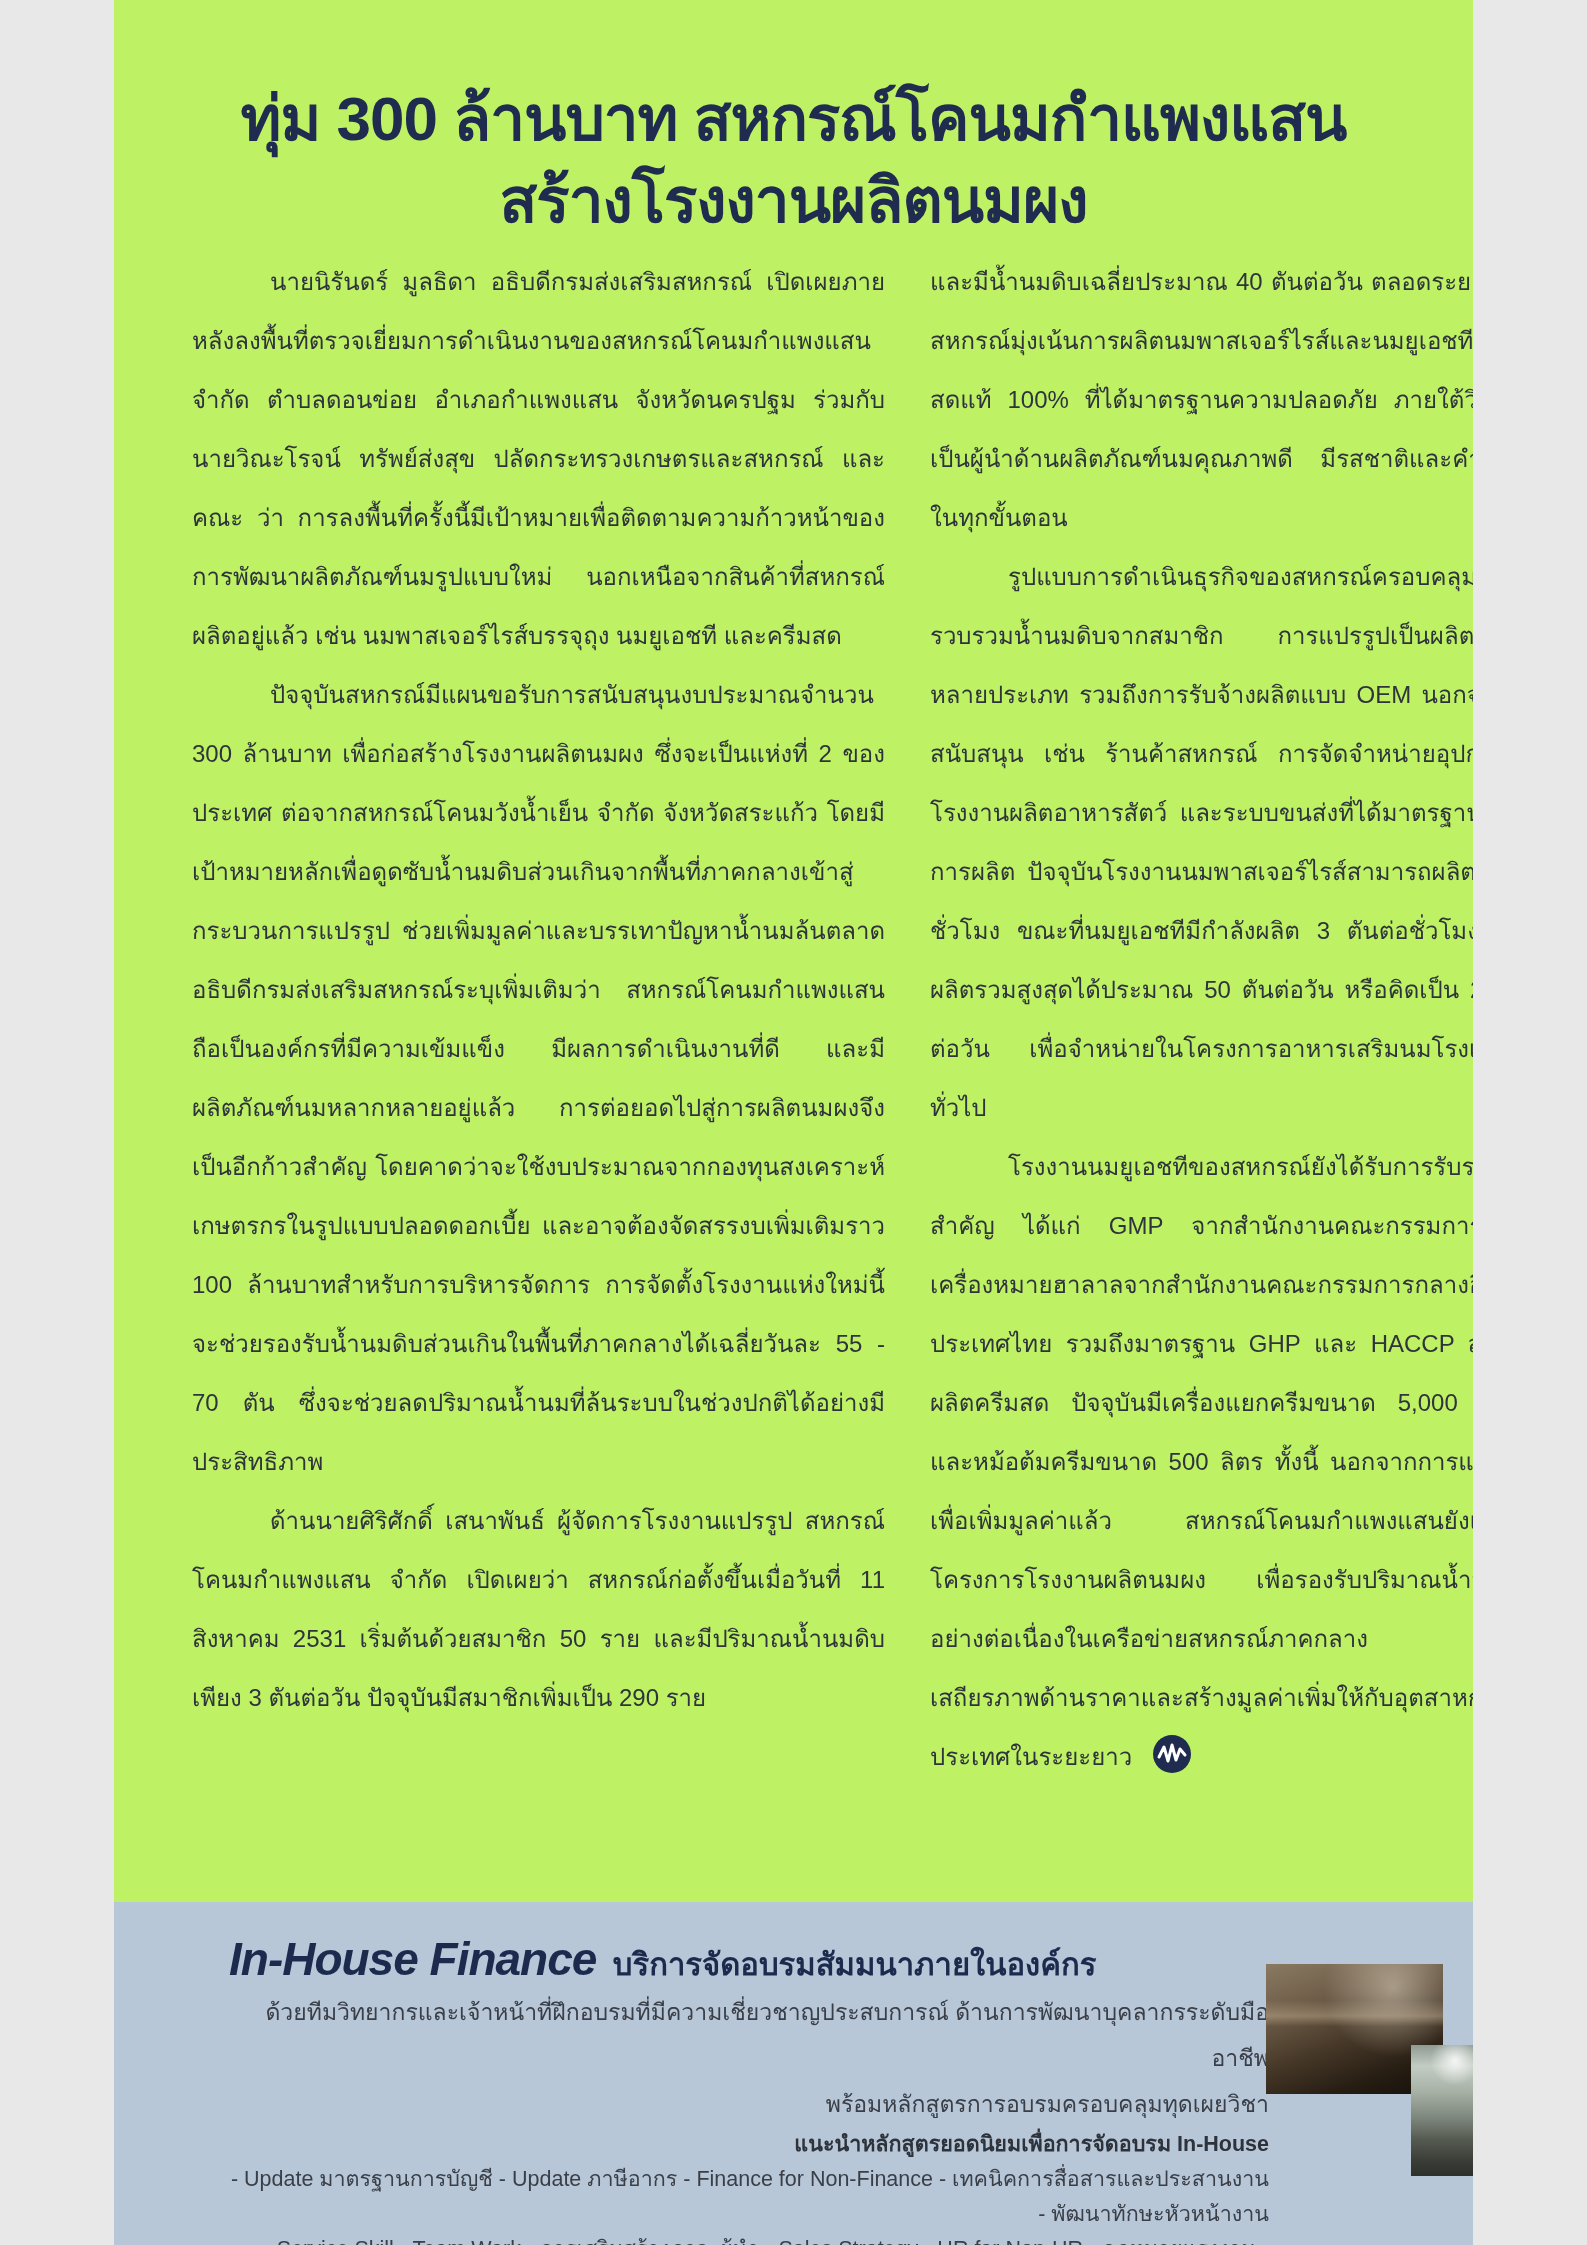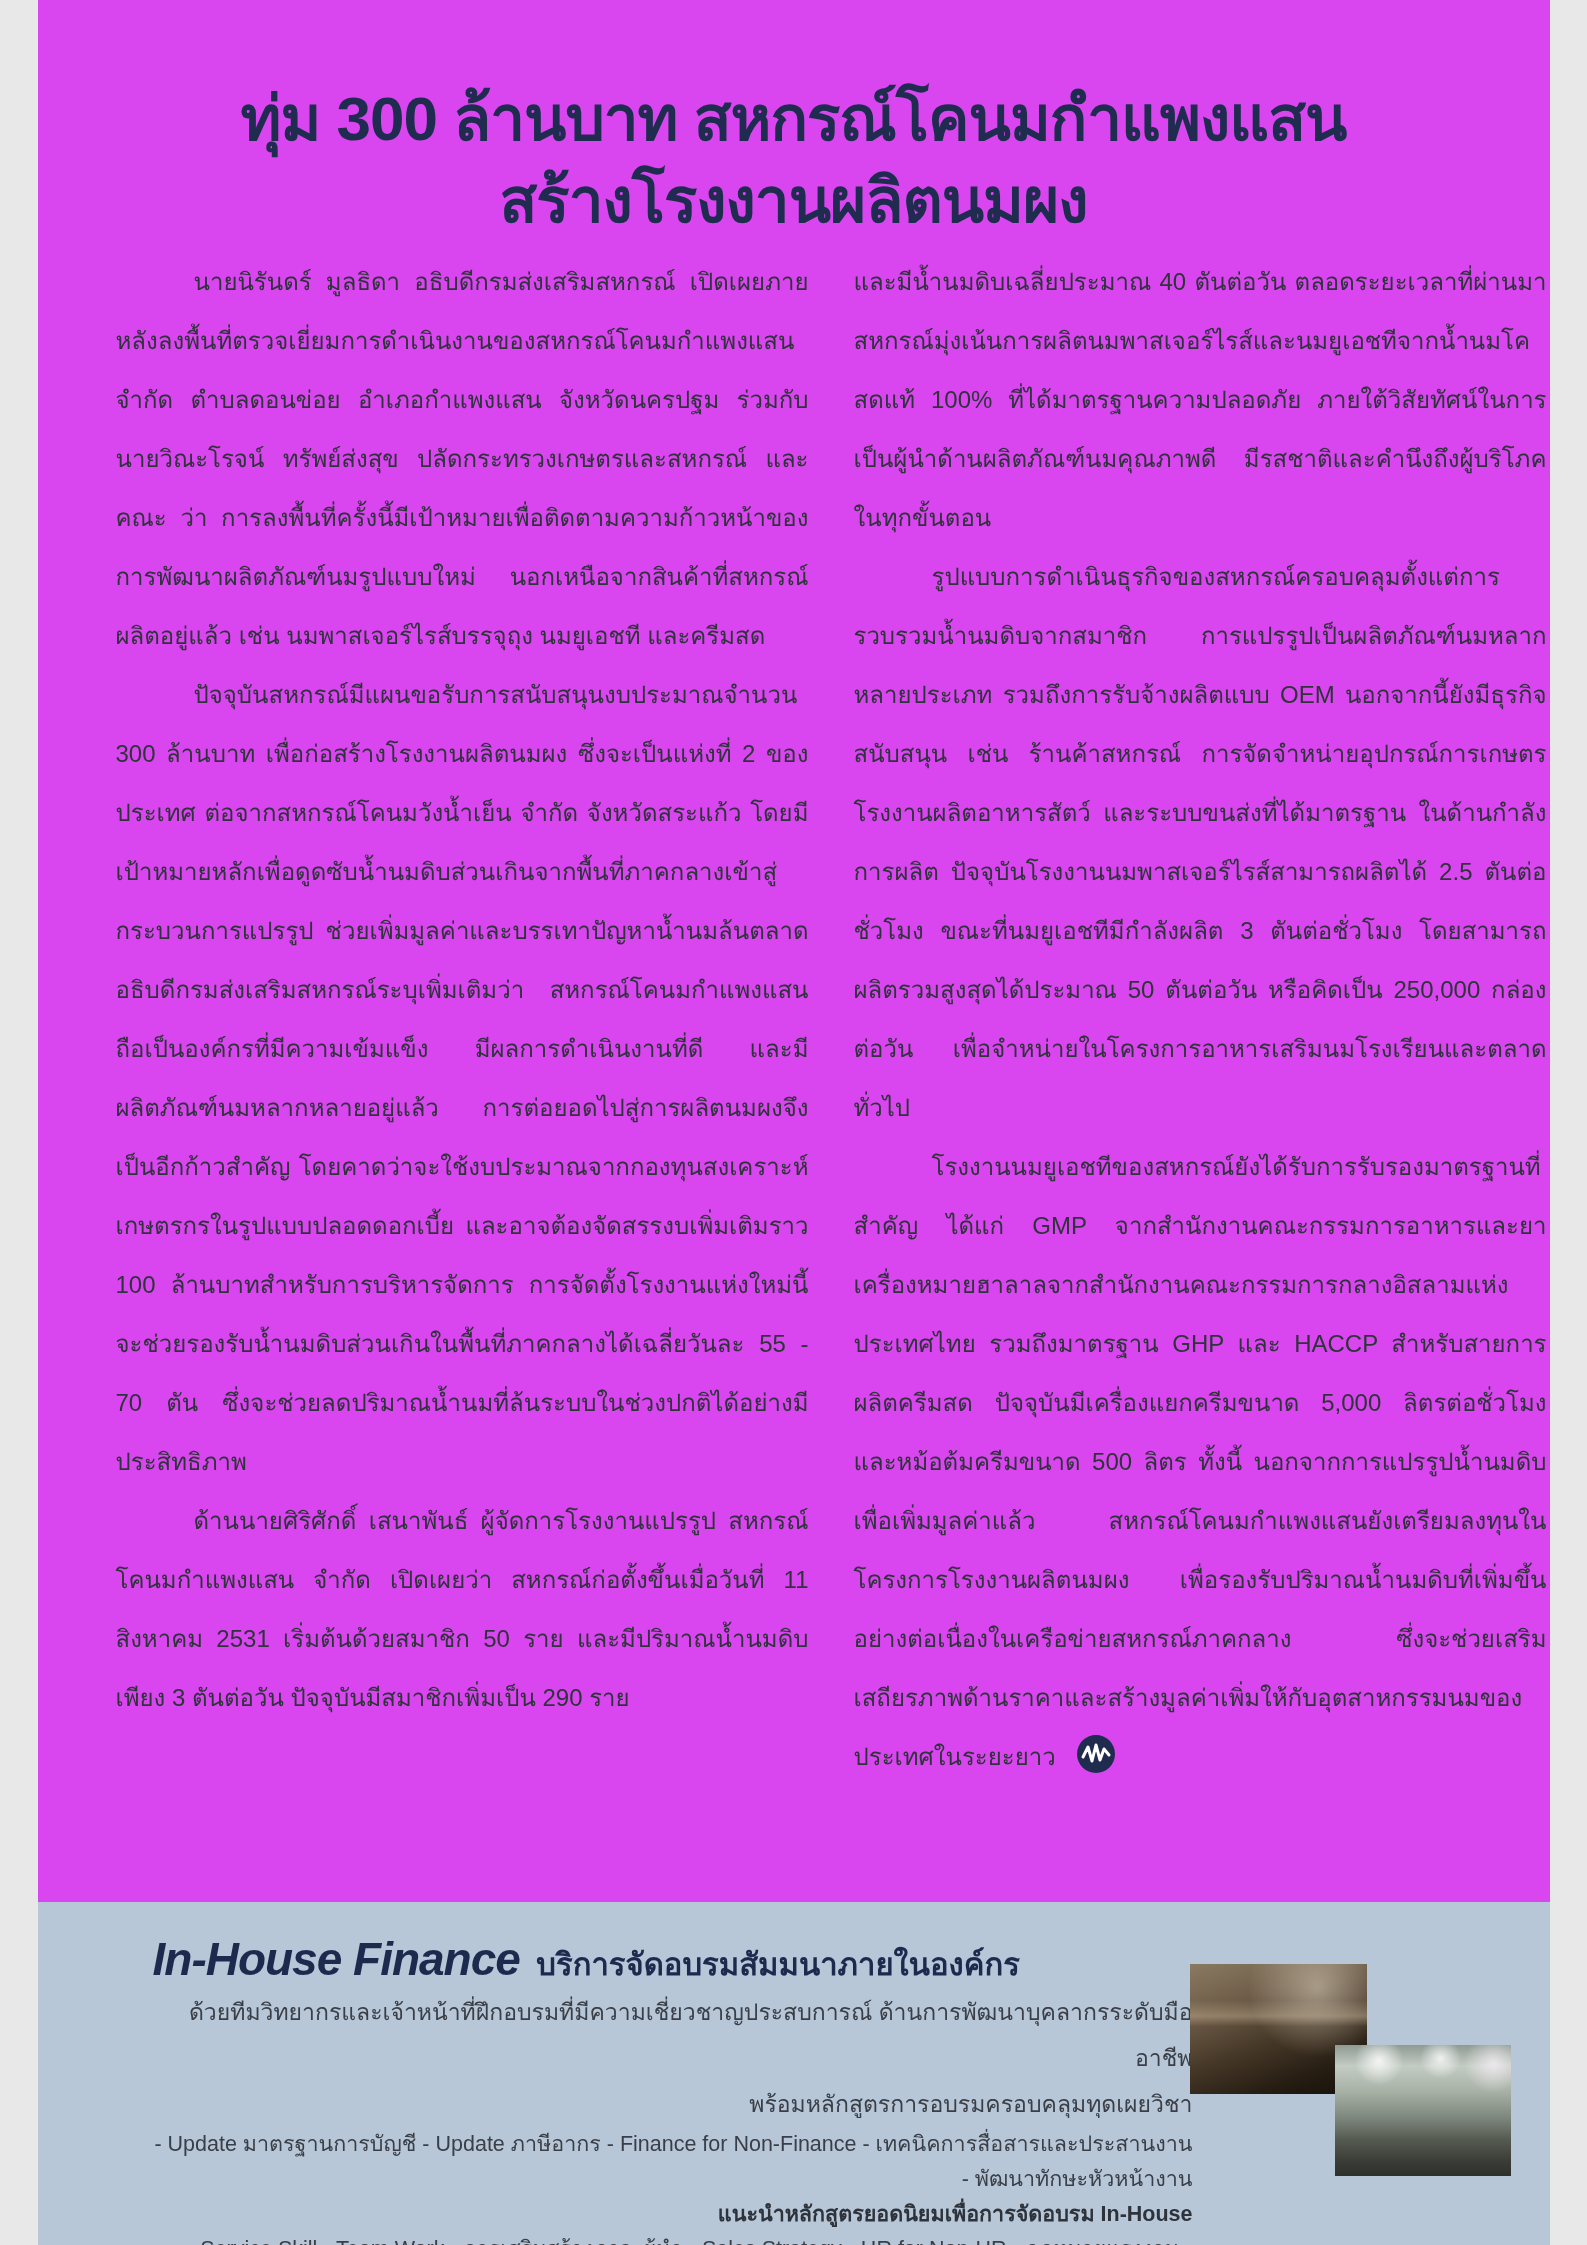--- a/index.html
+++ b/index.html
@@ -1,19 +1,19 @@
 <!DOCTYPE html>
 <html><head>
 <meta charset="utf-8">
 <style>
   html,body { margin:0; padding:0; }
   body { background:#e8e8e8; font-family:"Liberation Sans","DejaVu Sans",sans-serif; }
   .page {
-    position:relative; width:1512px; height:2245px;
-    background:#d946ef; overflow:hidden; margin:0 auto;
+    position:relative; width:1359px; height:2245px;
+    background:#bef264; overflow:hidden; margin:0 auto;
   }
   
   .headline {
     position:absolute; top:78px; left:0; width:100%;
     text-align:center; color:#1f2c4f; font-weight:700;
     font-size:62px; line-height:82px; letter-spacing:-1px;
   }
   
   .columns {
     position:absolute; top:252px; left:78px; width:1431px;
@@ -89,22 +89,22 @@
   </div>
 
   <div class="footer">
     <div class="footer-inner">
       <div>
         <span class="fh-en">In-House Finance</span>
         <span class="fh-th">บริการจัดอบรมสัมมนาภายในองค์กร</span>
       </div>
       <div class="f-line intro">ด้วยทีมวิทยากรและเจ้าหน้าที่ฝึกอบรมที่มีความเชี่ยวชาญประสบการณ์ ด้านการพัฒนาบุคลากรระดับมืออาชีพ</div>
       <div class="f-line intro">พร้อมหลักสูตรการอบรมครอบคลุมทุดเผยวิชา</div>
+      <div class="f-line bold">แนะนำหลักสูตรยอดนิยมเพื่อการจัดอบรม In-House</div>
       <div class="f-line">- Update มาตรฐานการบัญชี - Update ภาษีอากร - Finance for Non-Finance - เทคนิคการสื่อสารและประสานงาน - พัฒนาทักษะหัวหน้างาน</div>
-      <div class="f-line bold">แนะนำหลักสูตรยอดนิยมเพื่อการจัดอบรม In-House</div>
       <div class="f-line">- Service Skill - Team Work - การเสริมสร้างภาวะผู้นำ - Sales Strategy - HR for Non-HR - กฎหมายแรงงาน - ฯลฯ</div>
 
     </div>
   </div>
 
   <div class="photo photo-1"></div>
   <div class="photo photo-2"></div>
 
 </div>
 

